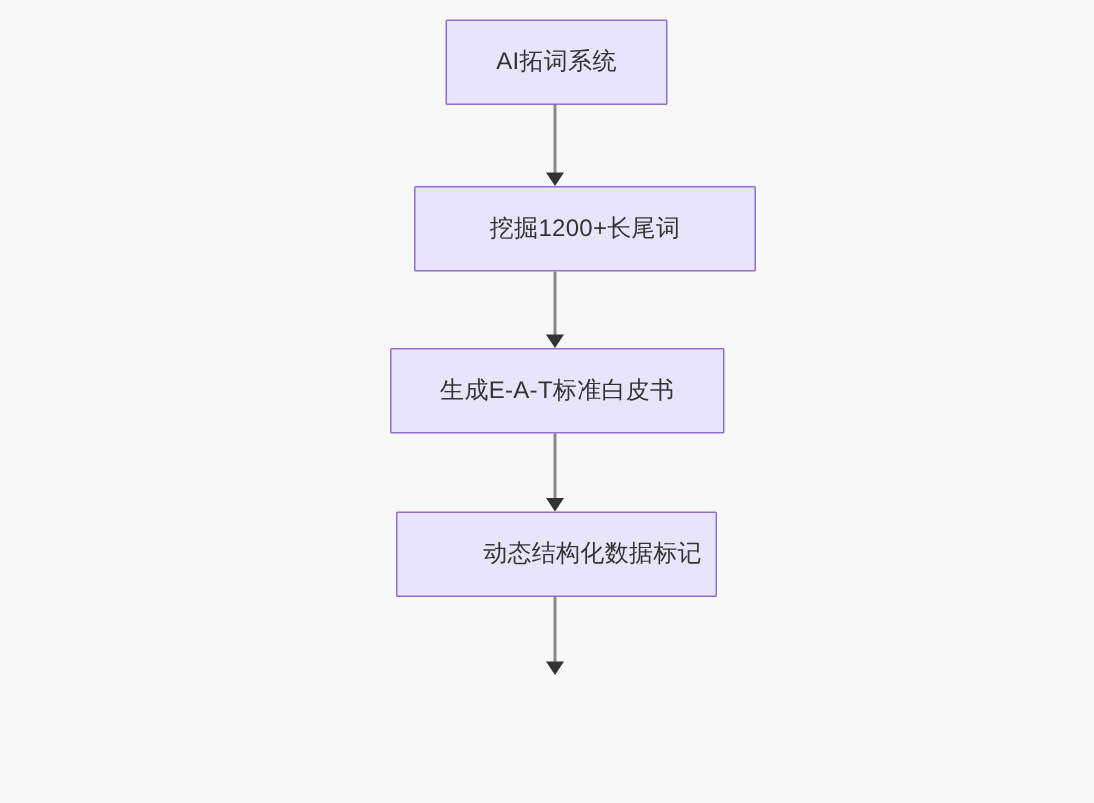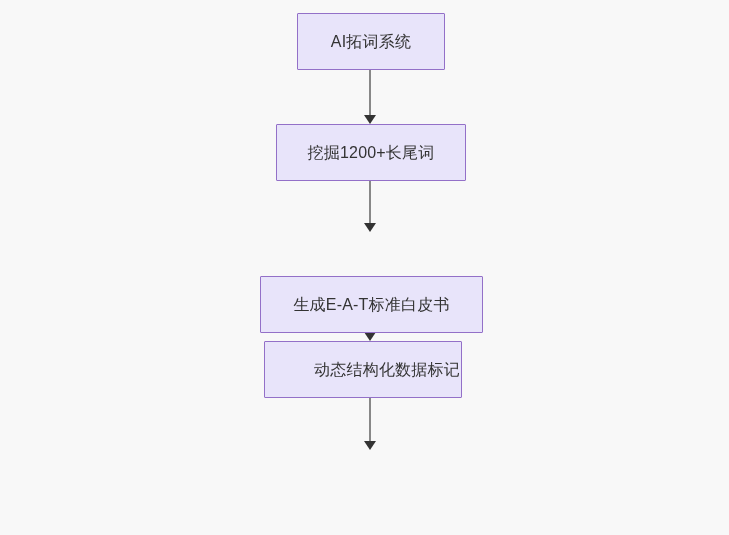--- a/index.html
+++ b/index.html
@@ -84,22 +84,22 @@
       <div class="line" style="height: 44px; background: rgb(136, 136, 136);"></div>
       <div class="arrowhead" style="border-top-color: rgb(51, 51, 51);"></div>
     </div>
     <div class="connector" style="left: 364px; top: 398px; height: 52px;">
       <div class="line" style="height: 44px; background: rgb(136, 136, 136);"></div>
       <div class="arrowhead" style="border-top-color: rgb(51, 51, 51);"></div>
     </div>
     <div class="node" style="left: 297px; top: 13px; width: 148px; height: 57px; background: rgb(232, 228, 250); border-color: rgb(147, 112, 200); color: rgb(51, 51, 51);">
       <span class="node-label">AI拓词系统</span>
     </div>
-    <div class="node" style="left: 276px; top: 124px; width: 190px; height: 57px; background: rgb(232, 228, 250); border-color: rgb(147, 112, 200); color: rgb(51, 51, 51);">
+    <div class="node" style="left: 276px; top: 124px; width: 228px; height: 57px; background: rgb(232, 228, 250); border-color: rgb(147, 112, 200); color: rgb(51, 51, 51);">
       <span class="node-label">挖掘1200+长尾词</span>
     </div>
-    <div class="node" style="left: 260px; top: 232px; width: 223px; height: 57px; background: rgb(232, 228, 250); border-color: rgb(147, 112, 200); color: rgb(51, 51, 51); margin-top: 44px;">
+    <div class="node" style="left: 260px; top: 232px; width: 223px; height: 57px; background: rgb(232, 228, 250); border-color: rgb(147, 112, 200); color: rgb(51, 51, 51);">
       <span class="node-label">生成E-A-T标准白皮书</span>
     </div>
-    <div class="node" style="left: 264px; top: 341px; width: 198px; height: 57px; background: rgb(232, 228, 250); border-color: rgb(147, 112, 200); color: rgb(51, 51, 51); padding-left: 48px;">
+    <div class="node" style="left: 264px; top: 341px; width: 214px; height: 57px; background: rgb(232, 228, 250); border-color: rgb(147, 112, 200); color: rgb(51, 51, 51); padding-left: 48px;">
       <span class="node-label">动态结构化数据标记</span>
     </div>
   </div>
 
 </body></html>

